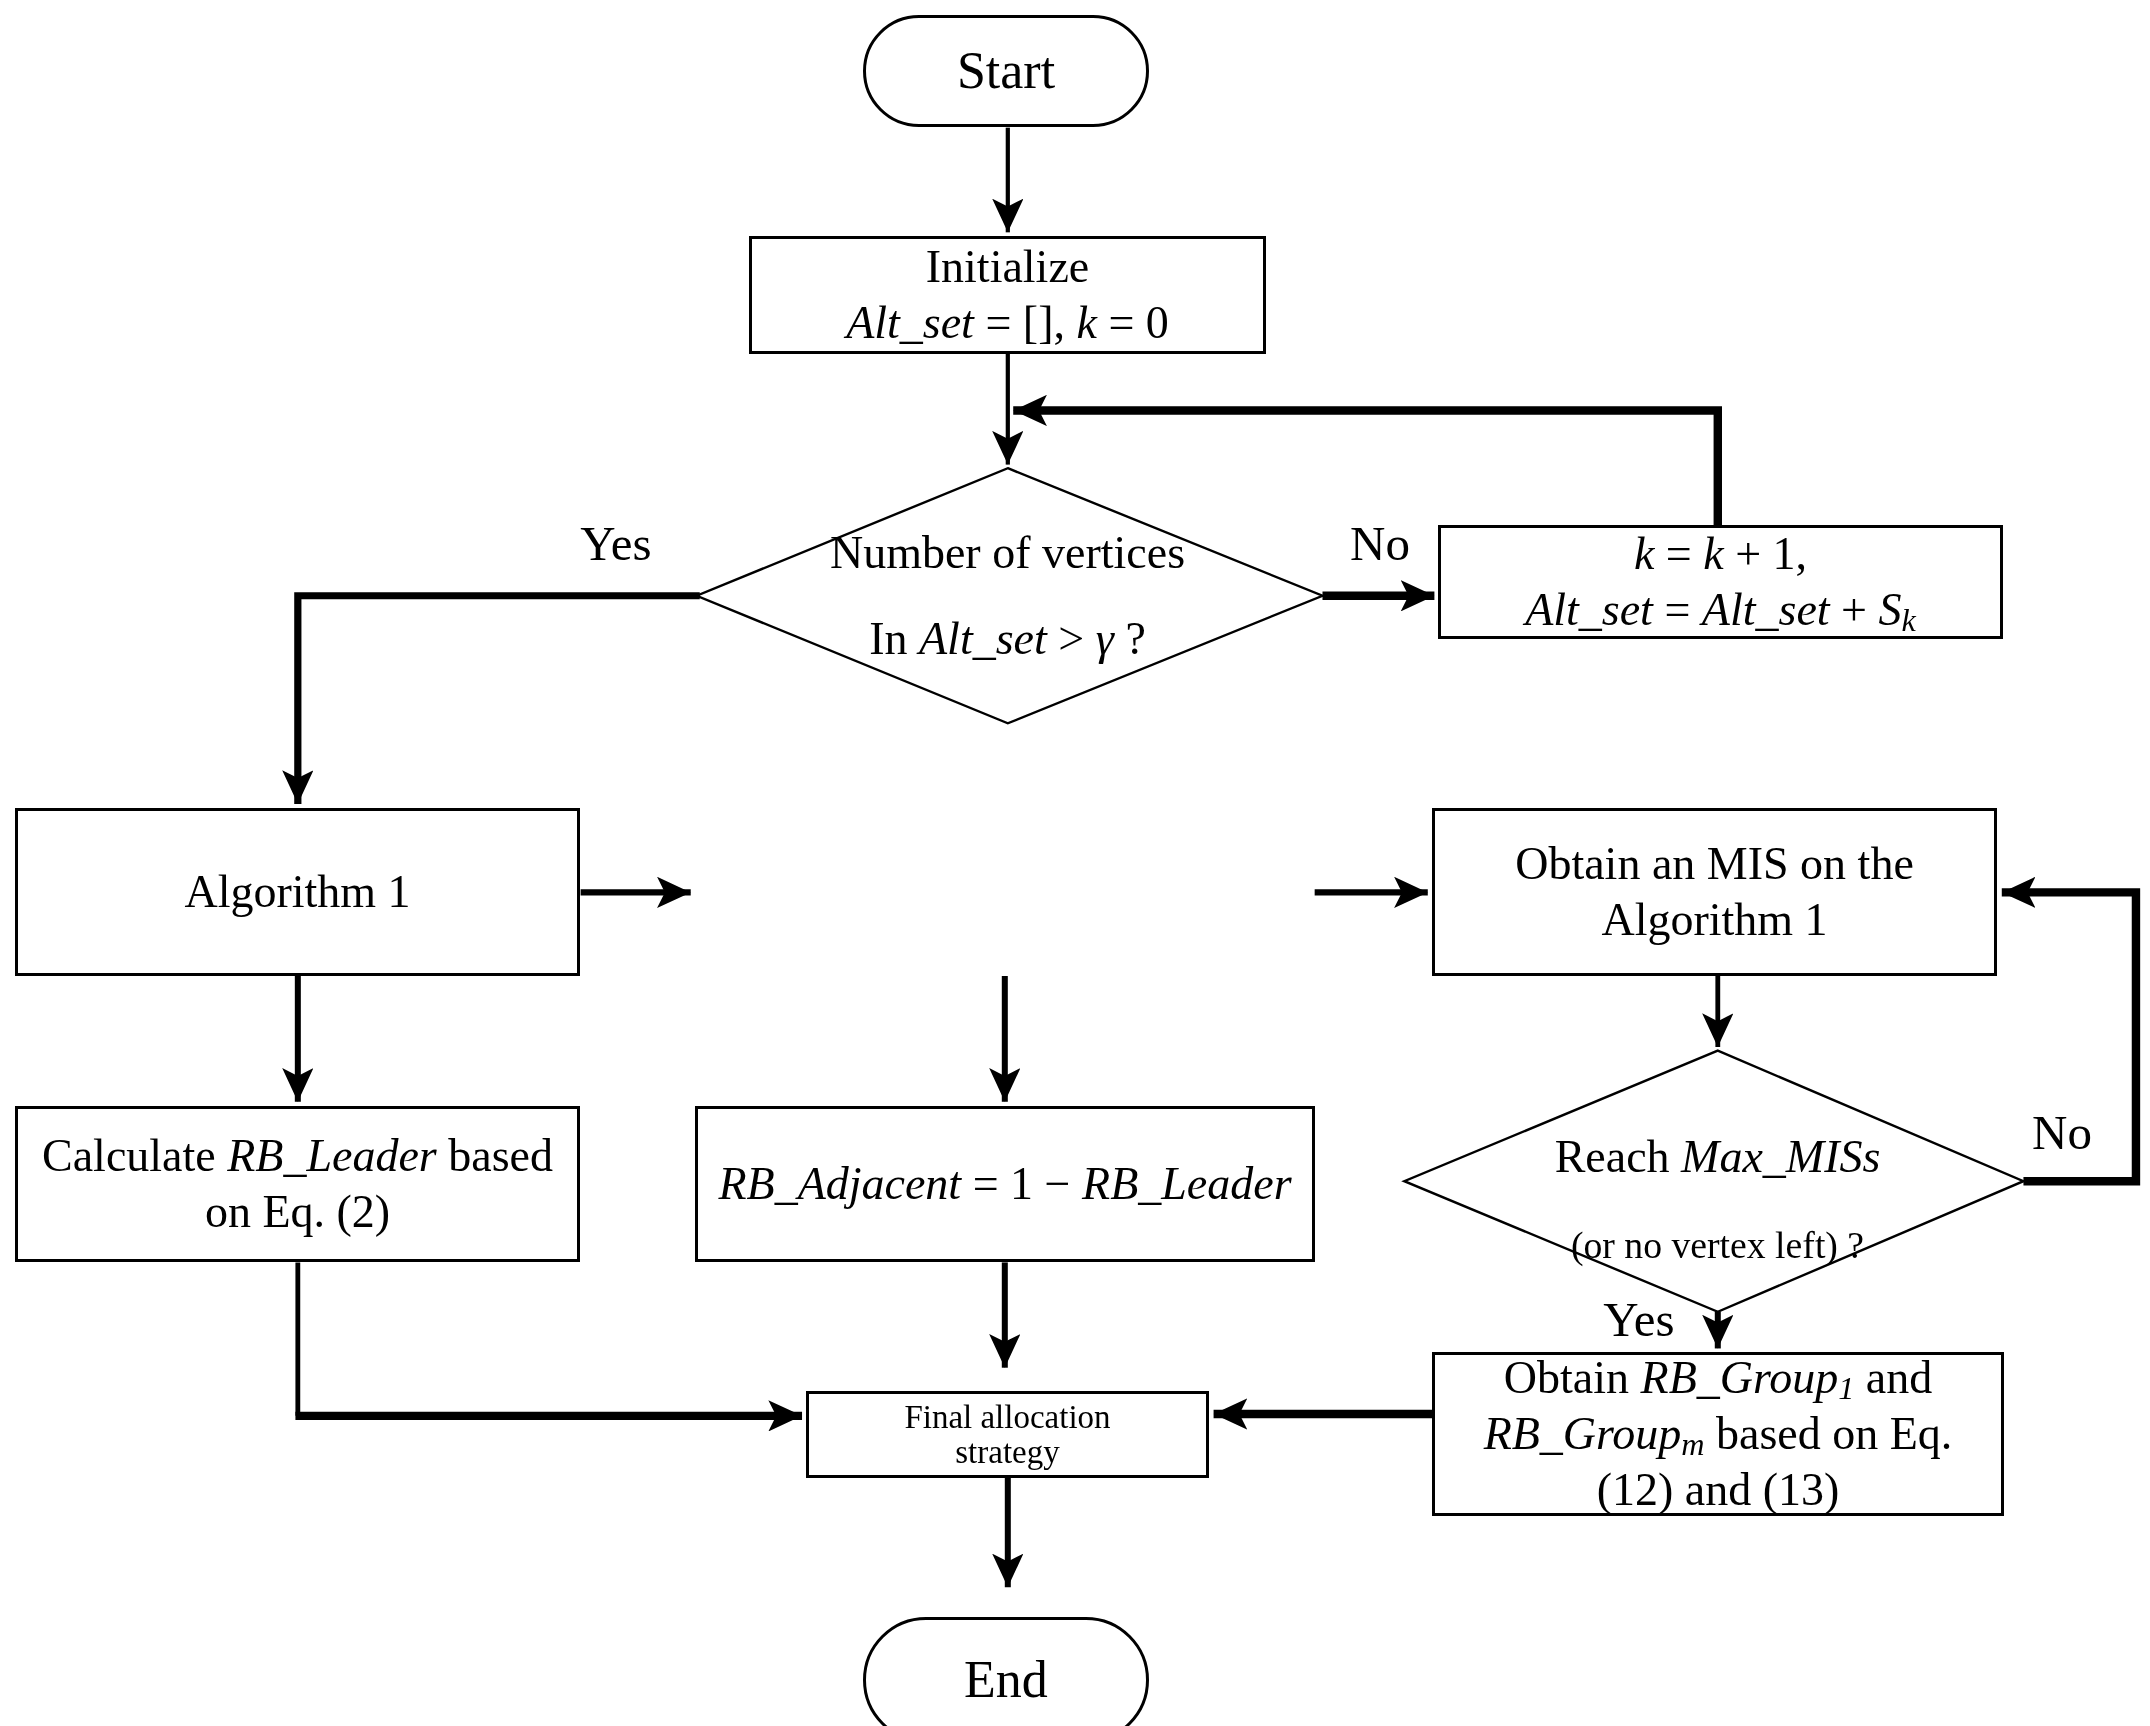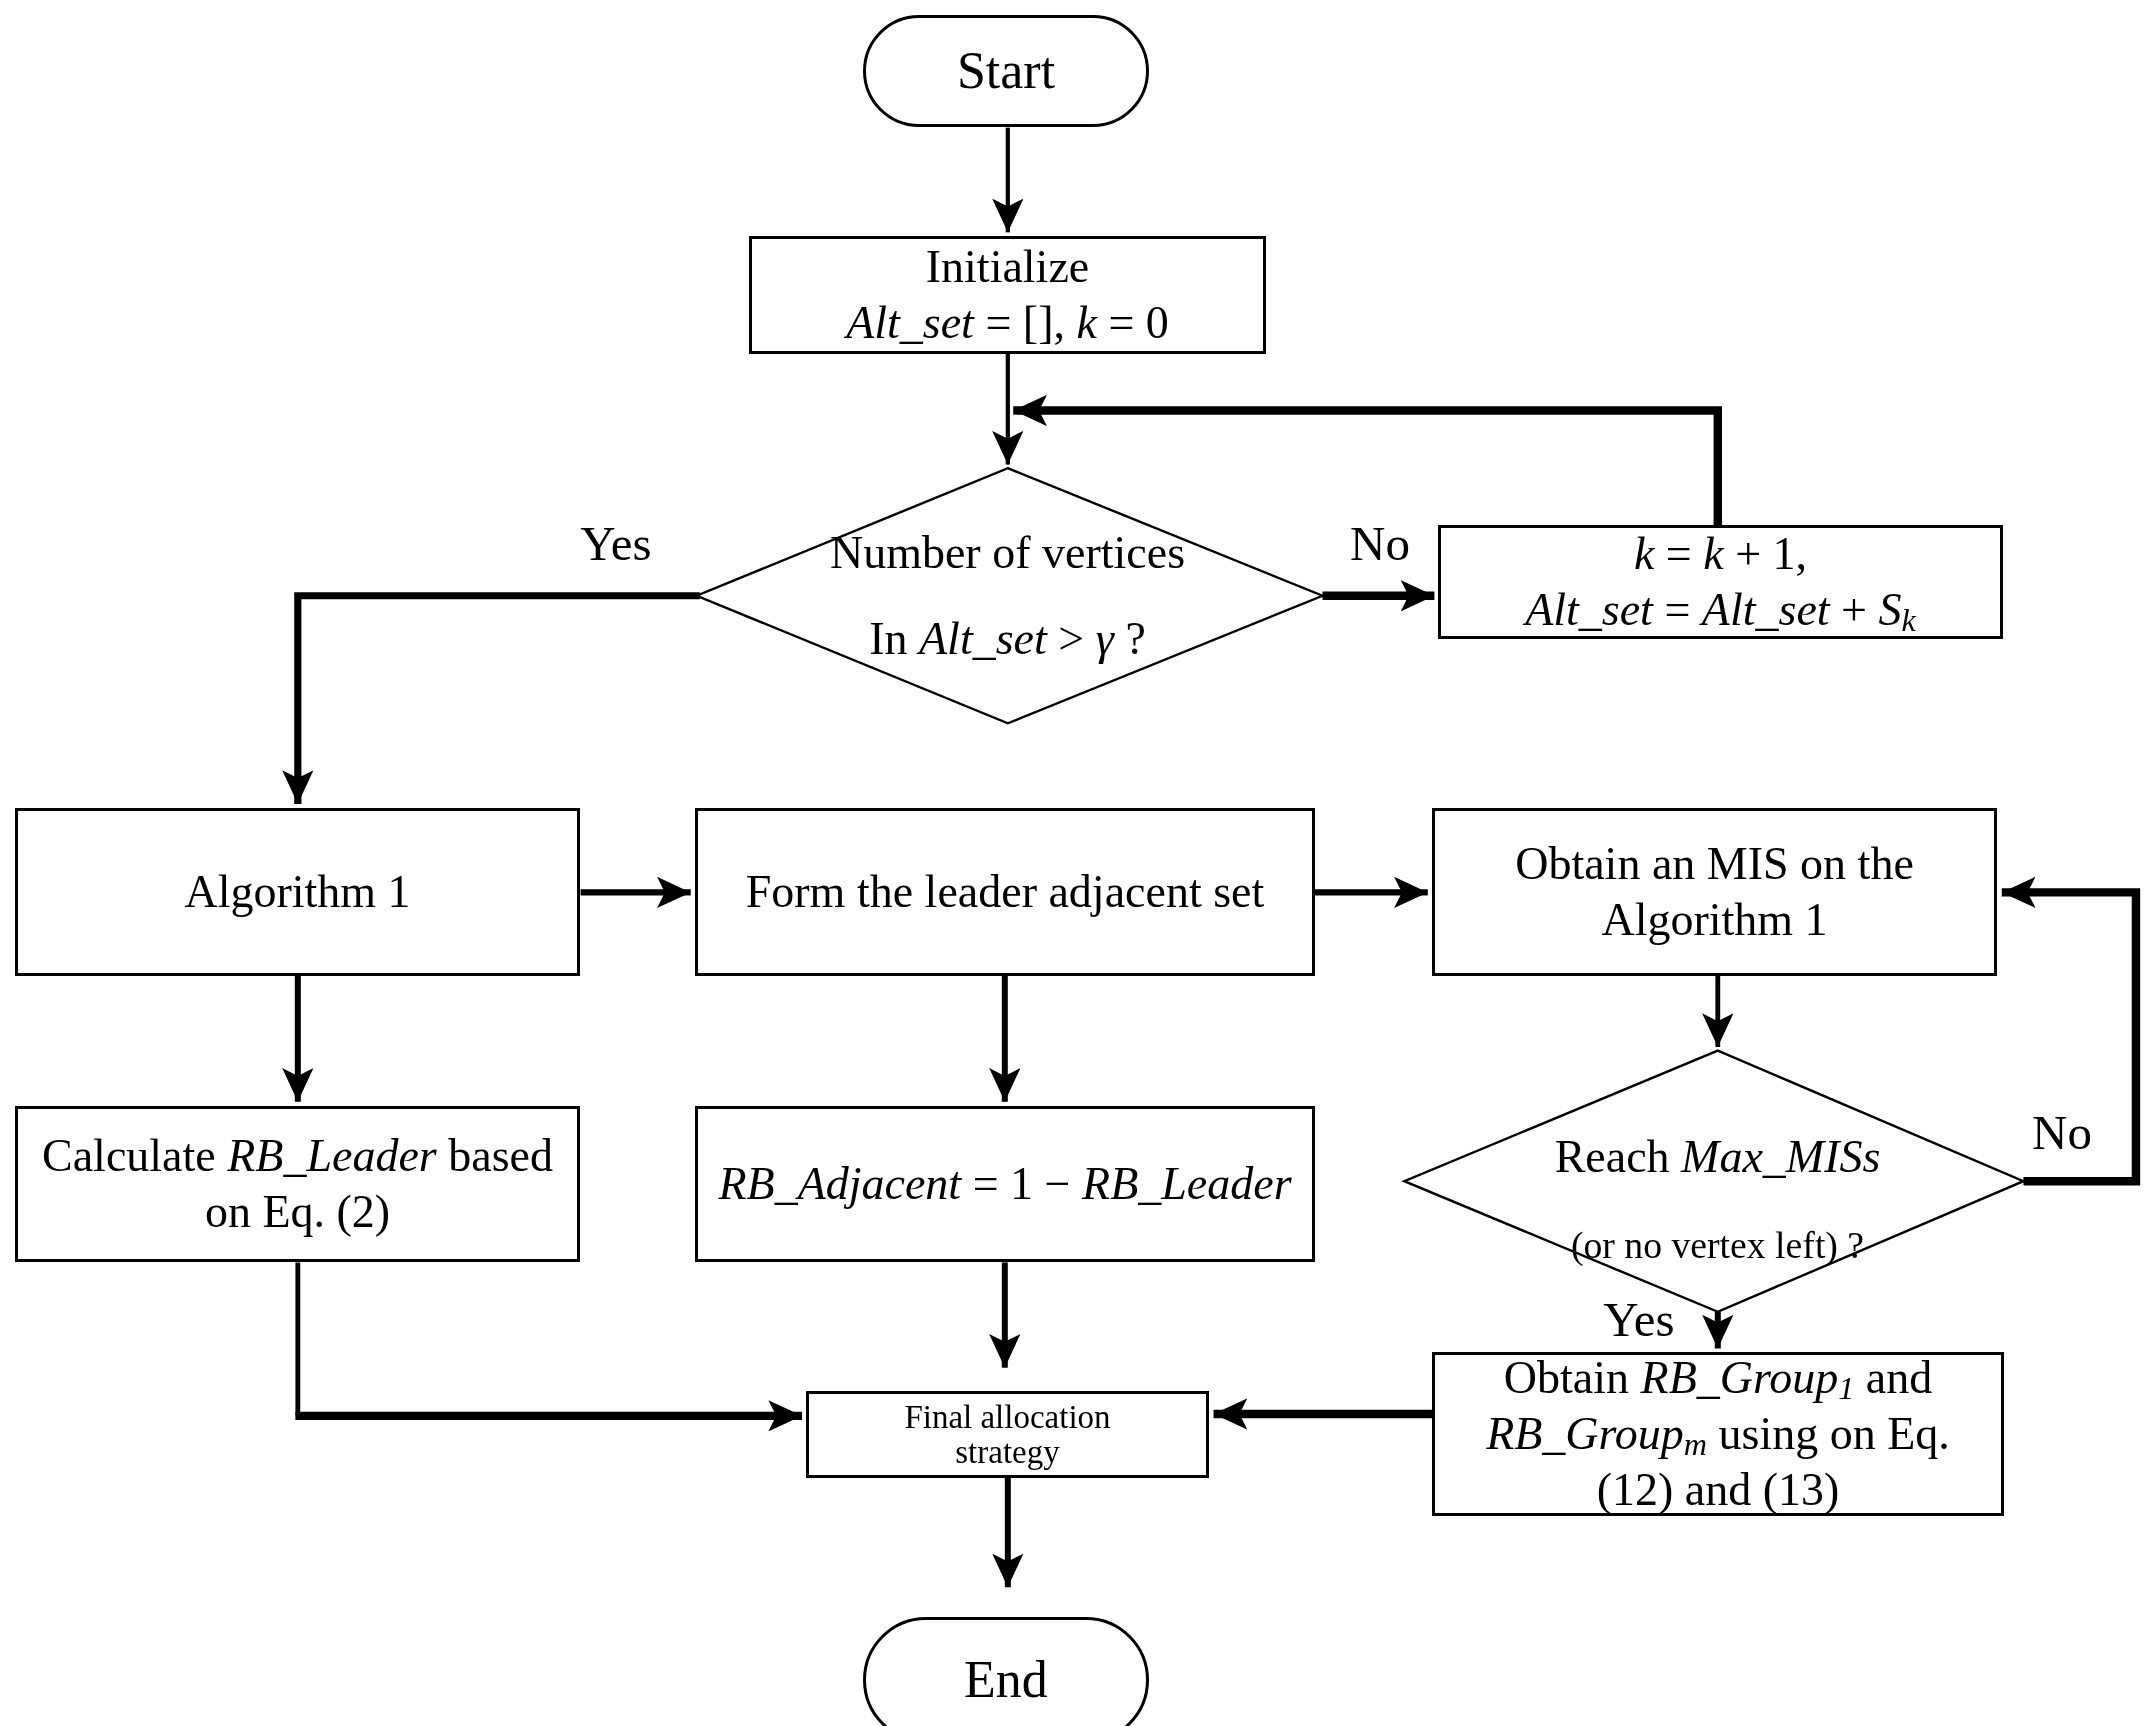--- a/index.html
+++ b/index.html
@@ -88,23 +88,20 @@
 
   <div class="node process" style="left:1438px; top:525px; width:565px; height:114px;">
     <div class="tline"><span class="i">k</span><span> =  </span><span class="i">k</span><span> + 1,</span></div>
     <div class="tline"><span class="i">Alt_set</span><span> = </span><span class="i">Alt_set</span><span> + </span><span class="i">S</span><span class="sub">k</span></div>
   </div>
 
   <div class="node process" style="left:15px; top:808px; width:565px; height:168px;">
     <div class="tline"><span>Algorithm 1</span></div>
   </div>
 
-  <div class="node process" style="left:695px; top:808px; width:620px; height:168px;">
-    <div class="tline"><span>Form the leader adjacent set</span></div>
-  </div>
 
   <div class="node process" style="left:1432px; top:808px; width:565px; height:168px;">
     <div class="tline"><span>Obtain an MIS on the</span></div>
     <div class="tline"><span>Algorithm 1</span></div>
   </div>
 
   <div class="dtext" style="left:1447px; top:1100px; width:541px; height:199px;">
     <div class="tline"><span>Reach </span><span class="i">Max_MISs</span></div>
     <div class="tline"><span class="sm">(or no vertex left) ?</span></div>
   </div>
@@ -113,21 +110,21 @@
     <div class="tline"><span>Calculate </span><span class="i">RB_Leader</span><span> based</span></div>
     <div class="tline"><span>on Eq. (2)</span></div>
   </div>
 
   <div class="node process" style="left:695px; top:1106px; width:620px; height:156px;">
     <div class="tline"><span class="i">RB_Adjacent</span><span> = 1 − </span><span class="i">RB_Leader</span></div>
   </div>
 
   <div class="node process" style="left:1432px; top:1352px; width:572px; height:164px;">
     <div class="tline"><span>Obtain </span><span class="i">RB_Group</span><span class="sub">1</span><span> and</span></div>
-    <div class="tline"><span class="i">RB_Group</span><span class="sub">m</span><span> using on Eq.</span></div>
+    <div class="tline"><span class="i">RB_Group</span><span class="sub">m</span><span> based on Eq.</span></div>
     <div class="tline"><span>(12) and (13)</span></div>
   </div>
 
   <div class="node process final-node" style="left:806px; top:1372px; width:403px; height:87px;">
     <div class="tline"><span>Final allocation</span></div>
     <div class="tline"><span>strategy</span></div>
   </div>
 
   <div class="node terminator" style="left:863px; top:1593px; width:286px; height:126px;margin-top:24px;">
     <div class="tline"><span>End</span></div>

